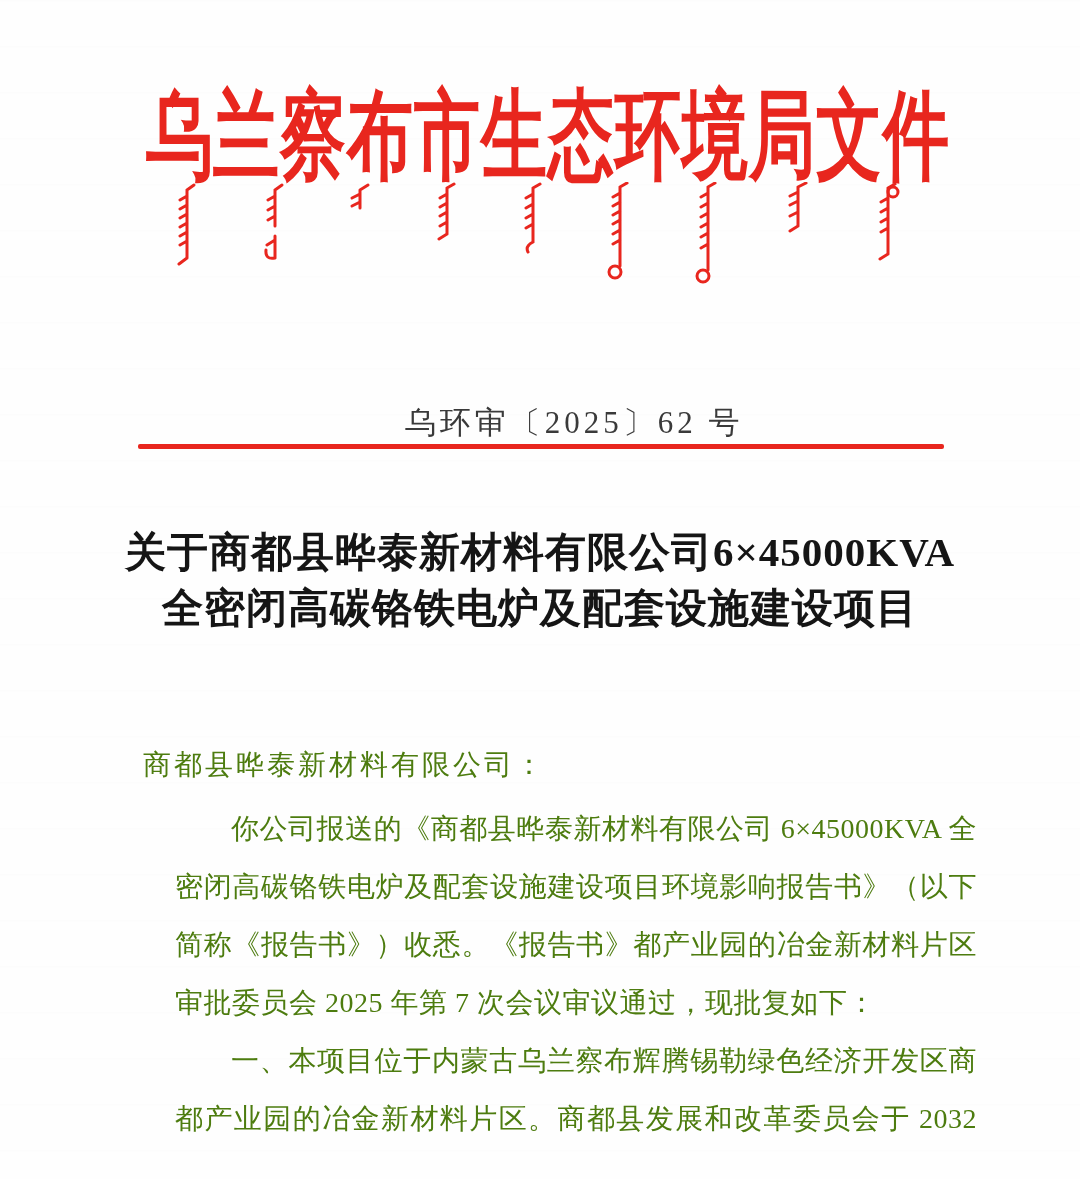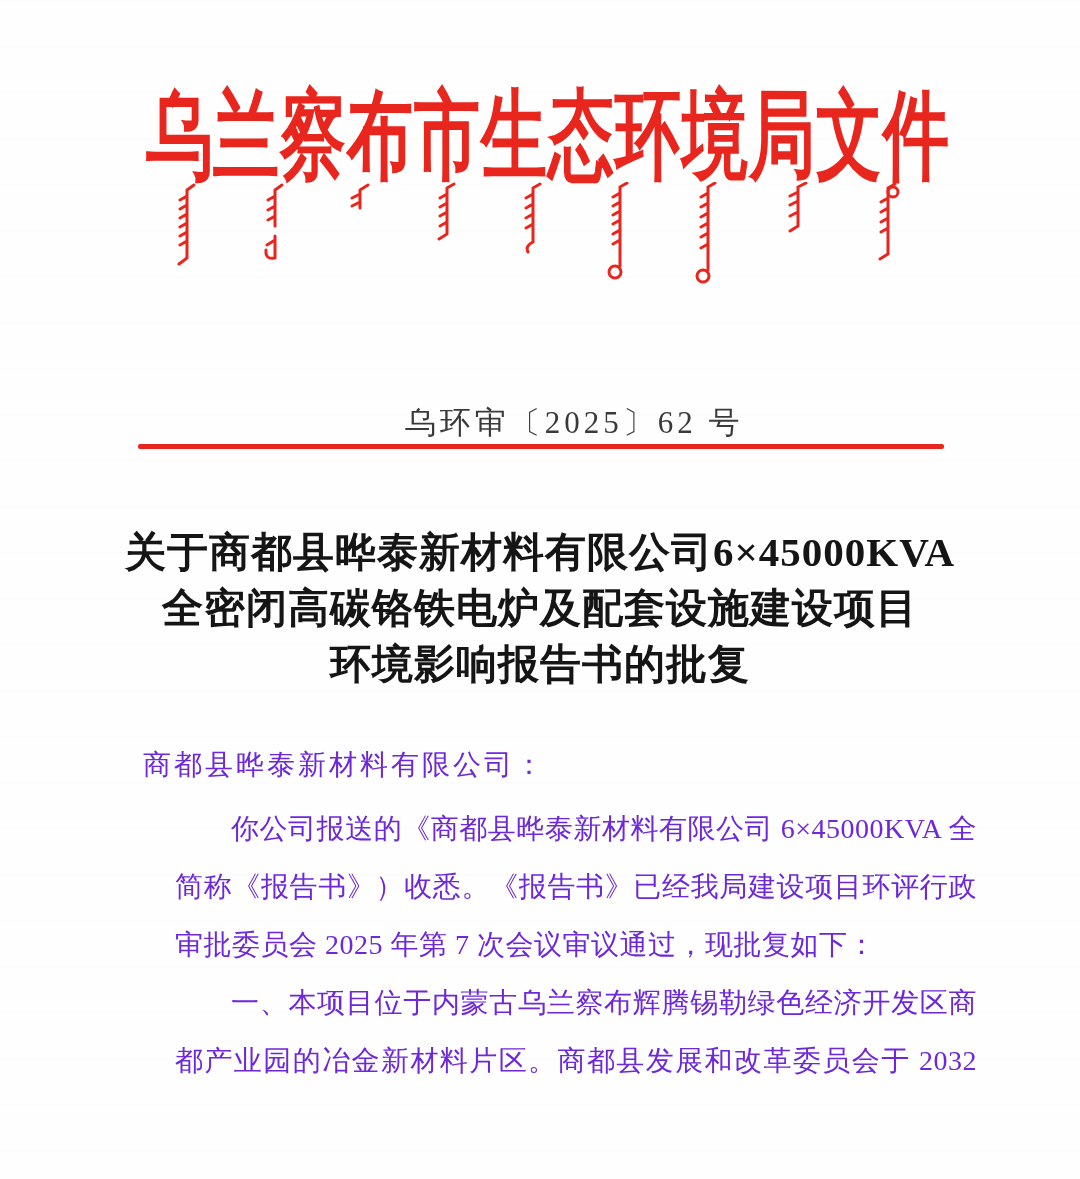--- a/index.html
+++ b/index.html
@@ -79,21 +79,21 @@
     font-size: 41px;
     line-height: 56px;
     letter-spacing: 1px;
     color: #151515;
     white-space: nowrap;
   }
   .body-block {
     position: absolute;
     left: 143px;
     width: 802px;
-    color: #6d28d9;
+    color: #4d7c0f;
     font-size: 28px;
   }
   .salutation {
     top: 746px;
     letter-spacing: 3px;
     white-space: nowrap;
   }
   .paragraphs {
     top: 800px;
     line-height: 58px;
@@ -147,26 +147,26 @@
     </svg>
   </div>
 
   <div class="doc-number">乌环审〔2025〕62 号</div>
 
   <div class="red-rule"></div>
 
   <div class="doc-title">
     <div>关于商都县晔泰新材料有限公司6×45000KVA</div>
     <div>全密闭高碳铬铁电炉及配套设施建设项目</div>
-    <div>环境影响报告书的批复</div>
   </div>
 
   <div class="body-block salutation">商都县晔泰新材料有限公司：</div>
 
   <div class="body-block paragraphs">
     <div class="b-line jfull indent">你公司报送的《商都县晔泰新材料有限公司 6×45000KVA 全</div>
-    <div class="b-line jfull">简称《报告书》）收悉。《报告书》已经我局建设项目环评行政</div>
+    <div class="b-line jfull">密闭高碳铬铁电炉及配套设施建设项目环境影响报告书》（以下</div>
+    <div class="b-line jfull">简称《报告书》）收悉。《报告书》都产业园的冶金新材料片区</div>
     <div class="b-line plain">审批委员会 2025 年第 7 次会议审议通过，现批复如下：</div>
     <div class="b-line jfull indent">一、本项目位于内蒙古乌兰察布辉腾锡勒绿色经济开发区商</div>
     <div class="b-line jfull">都产业园的冶金新材料片区。商都县发展和改革委员会于 2032</div>
   </div>
 
 </div>
 
 </body></html>

